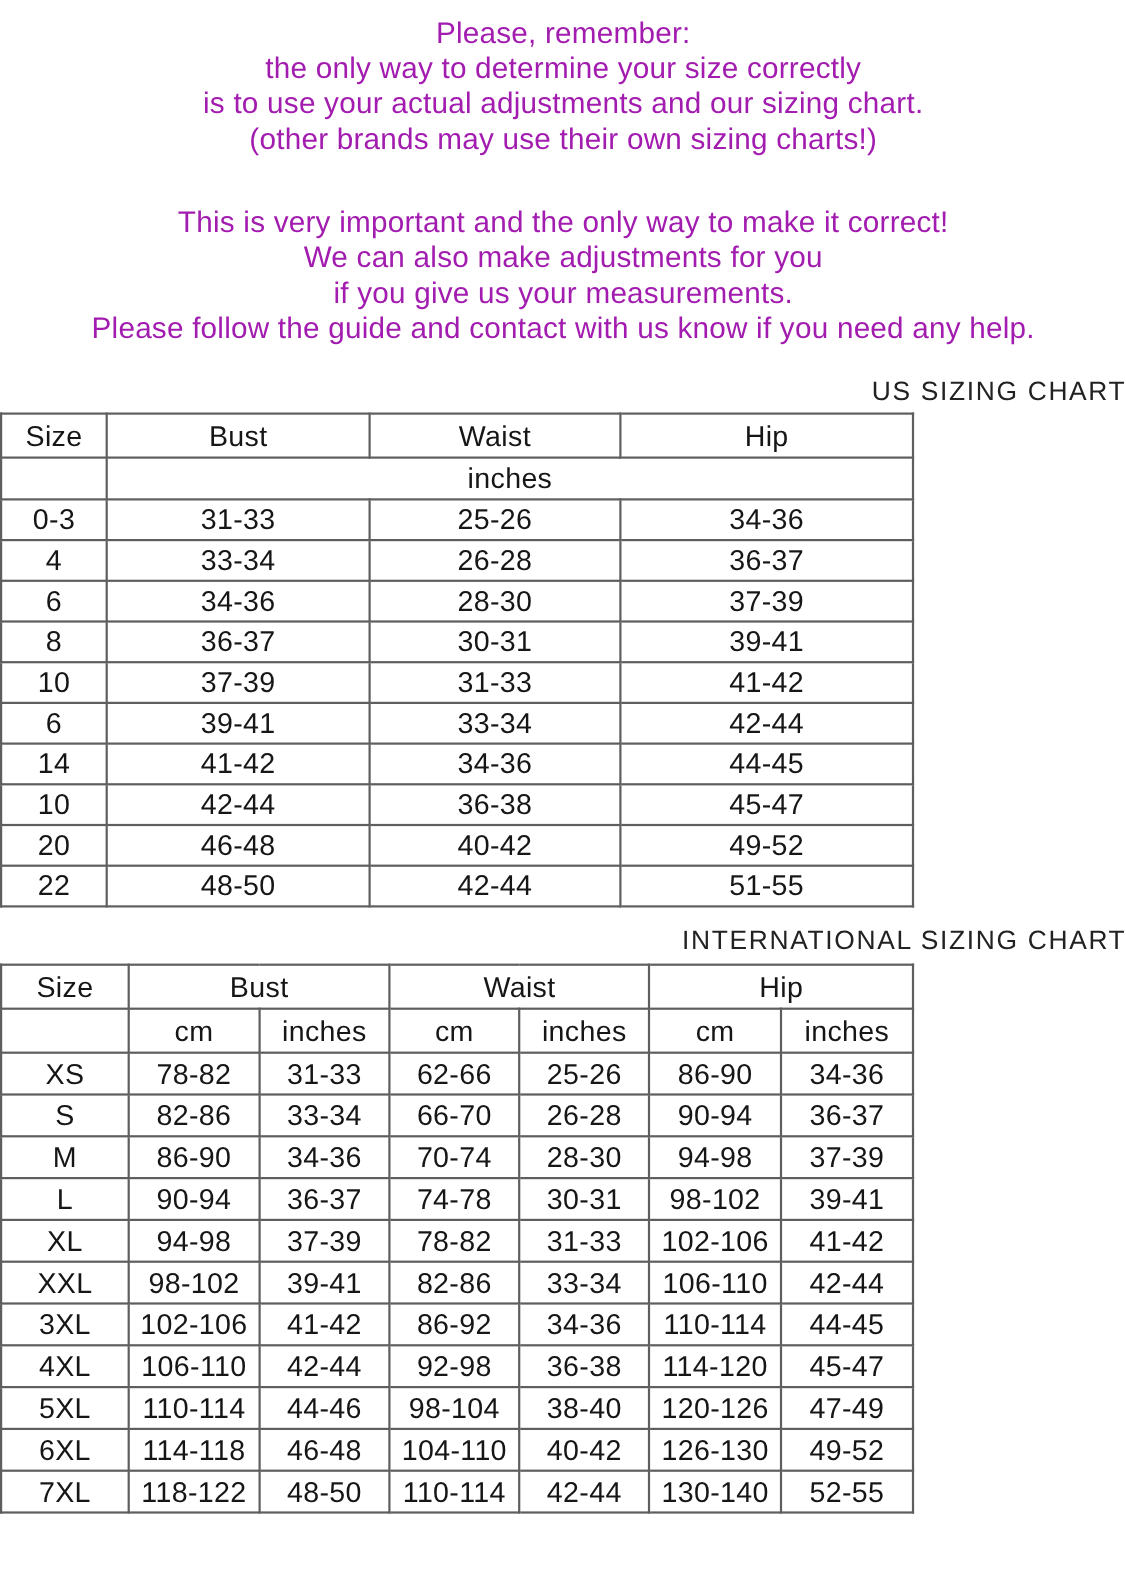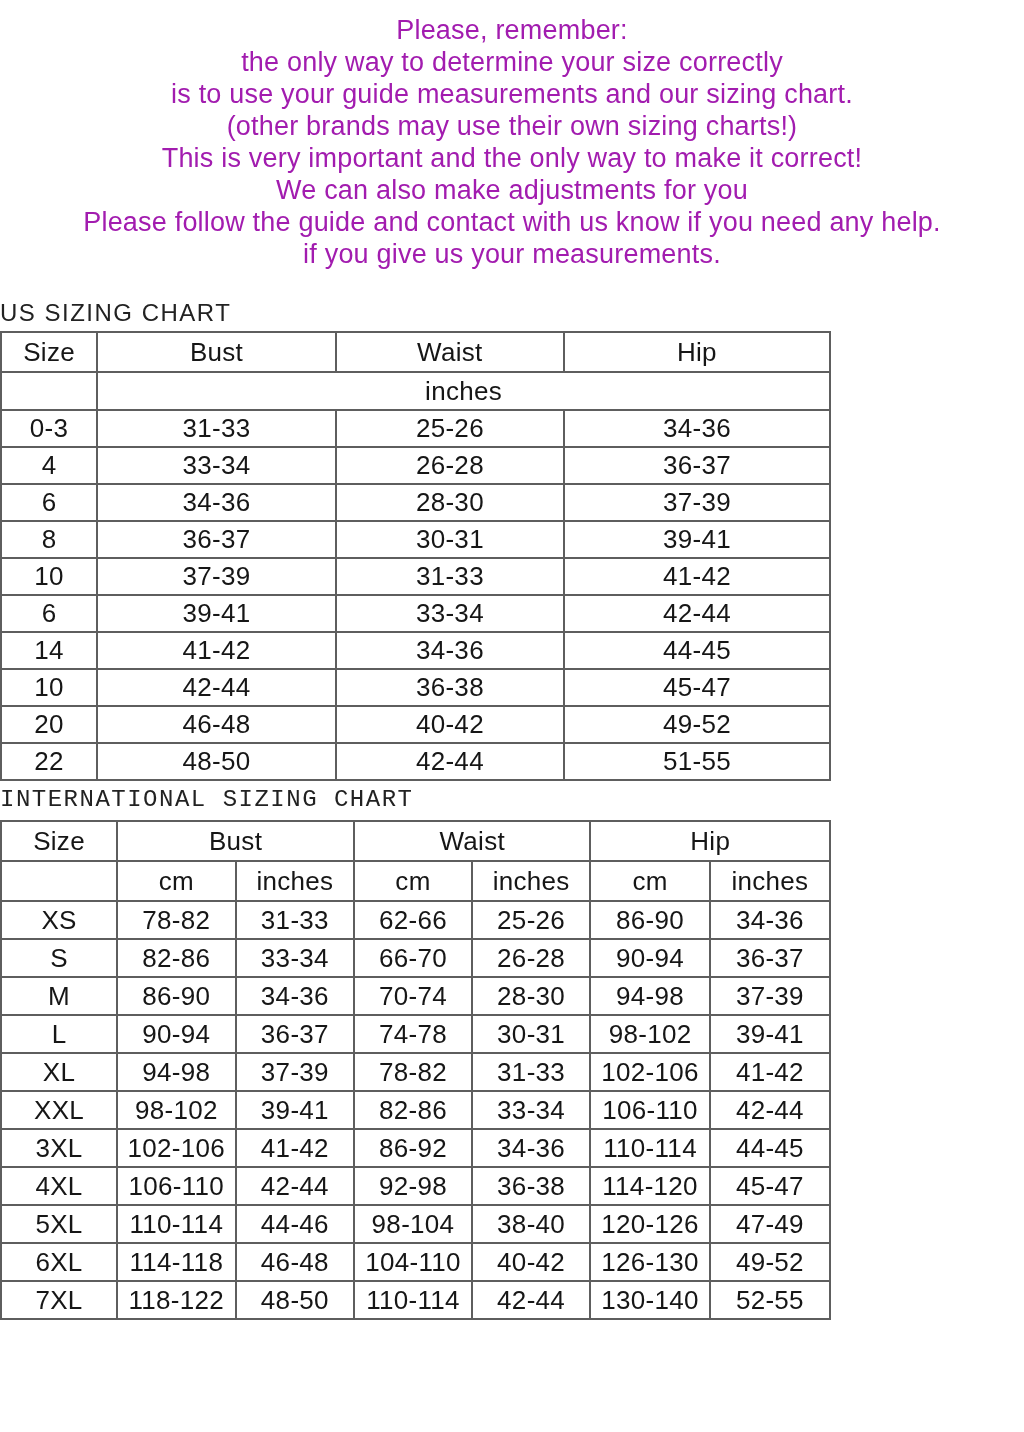--- a/index.html
+++ b/index.html
@@ -13,31 +13,31 @@
   }
   .intro {
     padding-top: 14px;
     text-align: center;
     font-size: 27px;
     line-height: 32px;
     font-weight: 300;
     letter-spacing: 0.2px;
     color: #a21caf;
   }
-  .intro-block-2 { }
+  .intro-block-2 { margin-top: 44px; }
   .section-title {
     margin-top: 28px;
-    text-align: left;
+    text-align: right;
     font-size: 24px;
     line-height: 29px;
     letter-spacing: 1.5px;
     font-weight: 300;
     color: #222222;
   }
-  .section-title.intl { margin-top: 4px; font-family: Liberation Mono, monospace; }
+  .section-title.intl { margin-top: 16px; }
   table.chart {
     border-collapse: collapse;
     table-layout: fixed;
     width: 831px;
     margin-top: 4px;
   }
   table.chart.intl { margin-top: 6px; }
   table.chart td {
     border: 2px solid #5e5e5e;
     text-align: center;
@@ -55,27 +55,27 @@
   table.us tr.unit td { height: 38px; }
   table.intl td { height: 38px; }
   table.intl tr.head td, table.intl tr.sub td { height: 40px; }
 </style>
 </head>
 <body>
 
 <div class="intro">
   <div>Please, remember:</div>
   <div>the only way to determine your size correctly</div>
-  <div>is to use your guide measurements and our sizing chart.</div>
+  <div>is to use your actual adjustments and our sizing chart.</div>
   <div>(other brands may use their own sizing charts!)</div>
   <div class="intro-block-2">
     <div>This is very important and the only way to make it correct!</div>
     <div>We can also make adjustments for you</div>
+    <div>if you give us your measurements.</div>
     <div>Please follow the guide and contact with us know if you need any help.</div>
-    <div>if you give us your measurements.</div>
   </div>
 </div>
 
 <div class="section-title">US SIZING CHART</div>
 
 <table class="chart us">
   <colgroup>
     <col style="width:11.6%">
     <col style="width:28.8%">
     <col style="width:27.5%">

